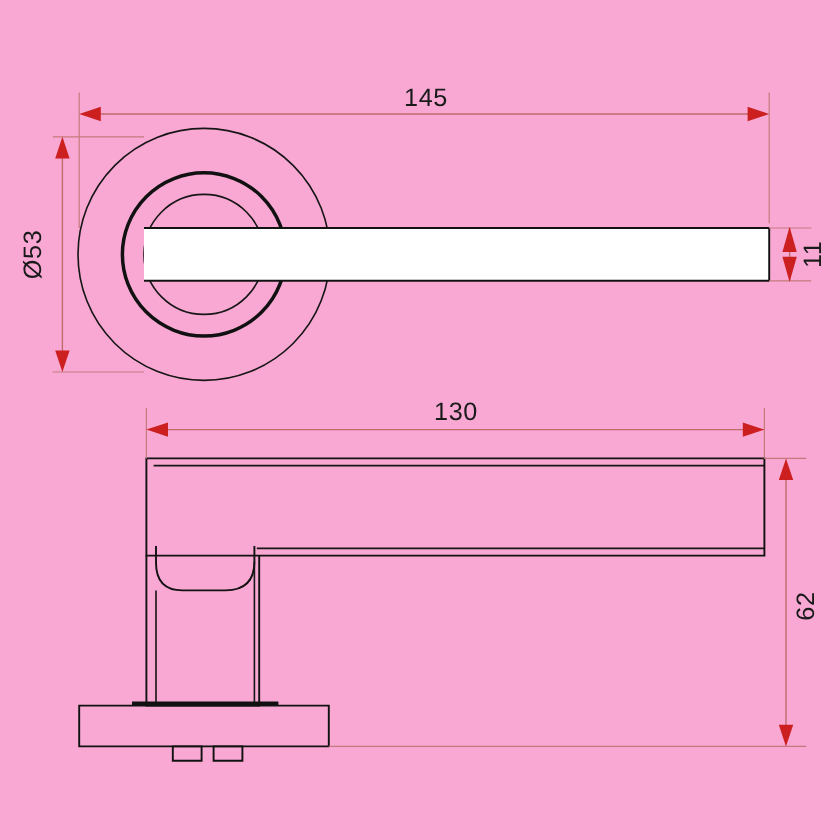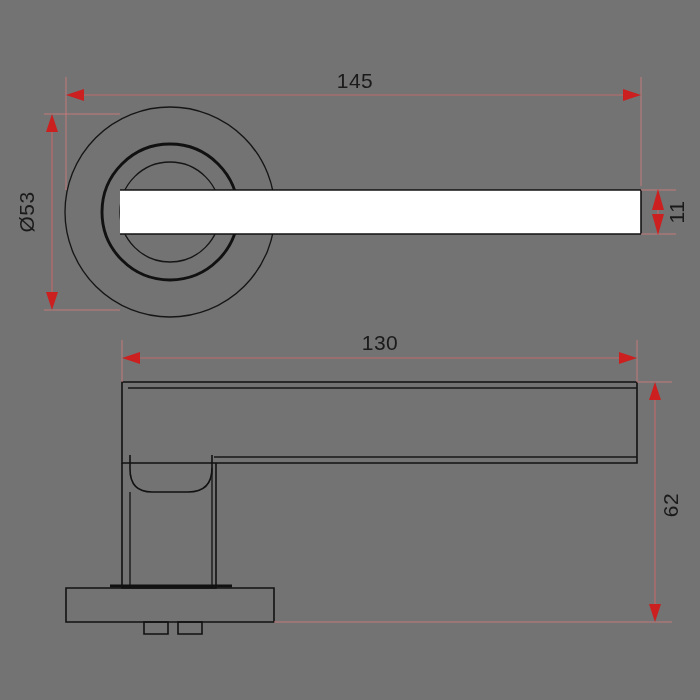--- a/index.html
+++ b/index.html
@@ -7,21 +7,21 @@
     padding: 0;
     background: #ffffff;
   }
   body {
     font-family: "Liberation Sans", sans-serif;
   }
   #drawing-page {
     position: relative;
     width: 700px;
     height: 700px;
-    background: #737373;
+    background: #f9a8d4;
     overflow: hidden;
   }
   #drawing-svg {
     position: absolute;
     left: 0;
     top: 0;
     width: 700px;
     height: 700px;
     display: block;
   }

